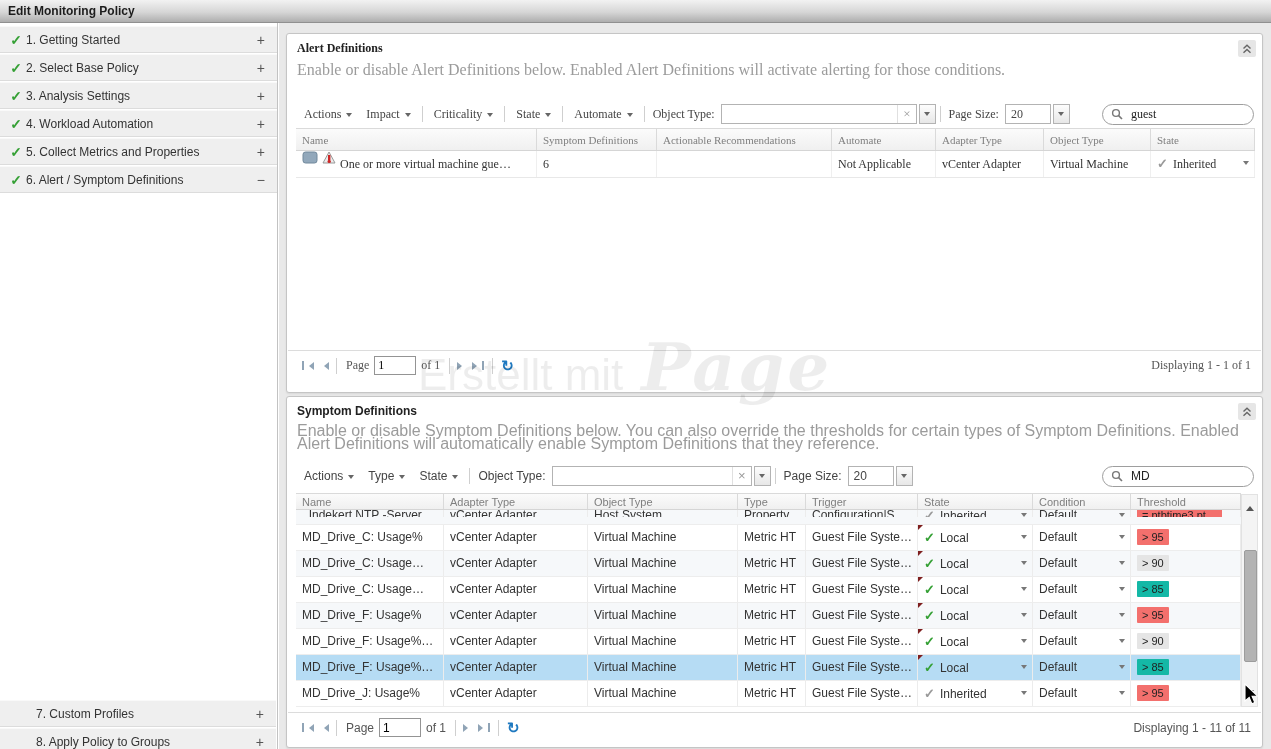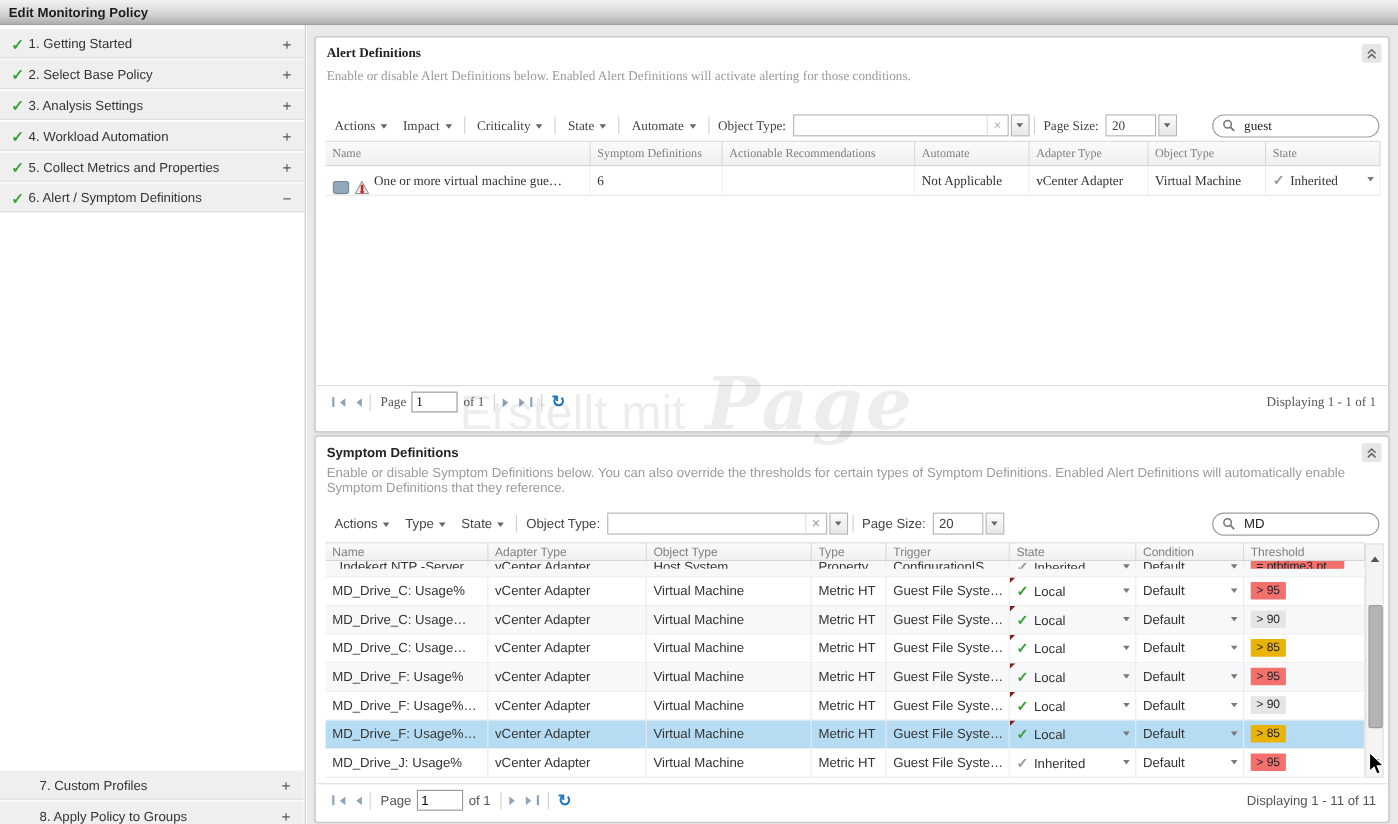--- a/index.html
+++ b/index.html
@@ -34,21 +34,21 @@
   
   .main{position:absolute;left:279px;top:23px;width:992px;height:726px;background:#e9e9e9;}
   .panel{
     position:absolute;left:7px;width:977px;background:#fff;
     border:1px solid #c5c5c5;border-radius:3px;box-sizing:border-box;
     box-shadow:0 1px 2px rgba(0,0,0,0.08);
   }
   .panel1{top:10px;height:360px;font-family:Liberation Serif, serif;}
   .panel2{top:373px;height:352px;}
   .p-title{position:absolute;left:10px;top:7px;font-size:12px;font-weight:bold;color:#222;}
-  .p-desc{position:absolute;left:10px;right:12px;top:29px;font-size:12px;color:#9b9b9b;line-height:13px;}
+  .p-desc{position:absolute;left:10px;right:12px;top:29px;font-size:16px;color:#9b9b9b;line-height:13px;}
   .collapse-btn{
     position:absolute;right:6px;top:6px;width:18px;height:17px;background:#e6e6e6;
     border-radius:2px;display:flex;align-items:center;justify-content:center;cursor:pointer;
   }
   
   .toolbar{
     position:absolute;left:10px;right:8px;height:26px;
     display:flex;align-items:center;font-size:12px;color:#444;white-space:nowrap;
   }
   .toolbar1{top:67px;}
@@ -82,42 +82,42 @@
   .hcell{padding:0 6px;border-right:1px solid #dadada;box-sizing:border-box;white-space:nowrap;overflow:hidden;cursor:pointer;}
   .athead{left:9px;right:7px;top:94px;height:23px;line-height:22px;}
   .sthead{left:9px;width:945px;top:96px;height:17px;line-height:16px;}
   
   .arow{
     position:absolute;left:9px;right:7px;top:117px;height:27px;display:flex;
     border-bottom:1px solid #e8e8e8;font-size:12px;color:#333;line-height:26px;box-sizing:border-box;
   }
   .acell{padding:0 6px;border-right:1px solid #efefef;box-sizing:border-box;white-space:nowrap;overflow:hidden;}
   .a1{width:241px;}.a2{width:120px;}.a3{width:175px;}.a4{width:104px;}.a5{width:108px;}.a6{width:107px;}.a7{flex:1;}
-  .namecell{display:flex;align-items:flex-end;}
+  .namecell{display:flex;align-items:flex-start;}
   .namecell svg{margin-right:4px;flex:none;}
   
   #symptom-body{position:absolute;left:9px;width:945px;top:113px;}
   .srow{display:flex;height:26px;box-sizing:border-box;border-bottom:1px solid #ededed;font-size:12px;color:#333;background:#fff;}
   .srow.alt{background:#f6f8fa;}
   .srow.hl{background:#b6dcf4;}
   .srow.partial{height:15px;overflow:hidden;}
   .srow.partial .scell{transform:translateY(-7px);}
   .scell{height:100%;line-height:25px;padding:0 6px;border-right:1px solid #ececec;box-sizing:border-box;white-space:nowrap;overflow:hidden;}
   .c1{width:148px;}.c2{width:144px;}.c3{width:150px;}.c4{width:68px;}.c5{width:112px;}.c6{width:115px;}.c7{width:98px;}.c8{flex:1;}
   .statecell{position:relative;padding-right:16px;cursor:pointer;}
   .statecell .check{font-weight:bold;margin-right:5px;font-size:13px;}
   .check.green{color:#35a035;}
   .check.gray{color:#9a9a9a;}
   .cell-dd{position:absolute;right:5px;top:10px;width:0;height:0;border:3px solid transparent;border-top:4px solid #777;}
   .condcell{position:relative;padding-right:32px;cursor:pointer;}
   .corner{position:absolute;left:0;top:0;width:0;height:0;border-top:5px solid #7e1f1f;border-right:5px solid transparent;}
   .badge{display:inline-block;line-height:16px;padding:0 5px;font-size:11px;color:#222;border-radius:1px;vertical-align:middle;margin-top:-2px;}
   .badge.red{background:#f3706d;}
   .badge.orange{background:#e5e5e5;}
-  .badge.yellow{background:#eab308;}
+  .badge.yellow{background:#14b8a6;}
   
   .vscroll{
     position:absolute;left:954px;top:97px;width:17px;height:213px;
     background:#f4f4f4;border:1px solid #e2e2e2;box-sizing:border-box;
   }
   .vs-up,.vs-down{position:absolute;left:4px;width:0;height:0;border:4px solid transparent;cursor:pointer;}
   .vs-up{top:7px;border-bottom:5px solid #555;}
   .vs-down{bottom:7px;border-top:5px solid #555;}
   .vs-thumb{position:absolute;left:2px;top:55px;width:11px;height:110px;background:#b3b3b3;border:1px solid #9c9c9c;border-radius:2px;cursor:pointer;}
   

